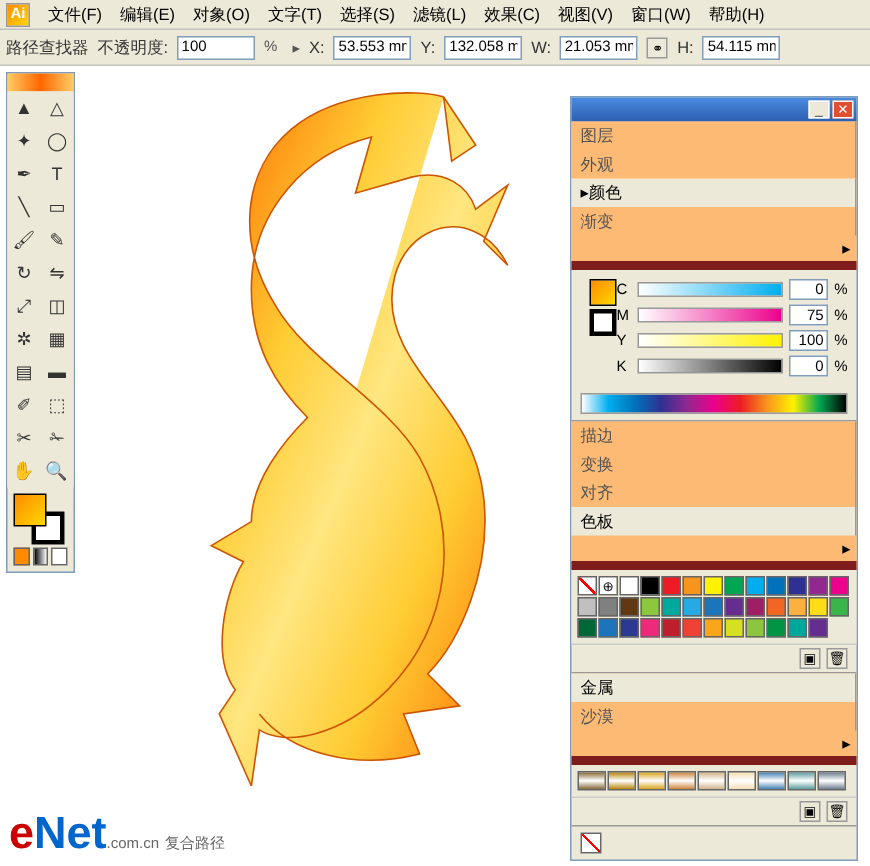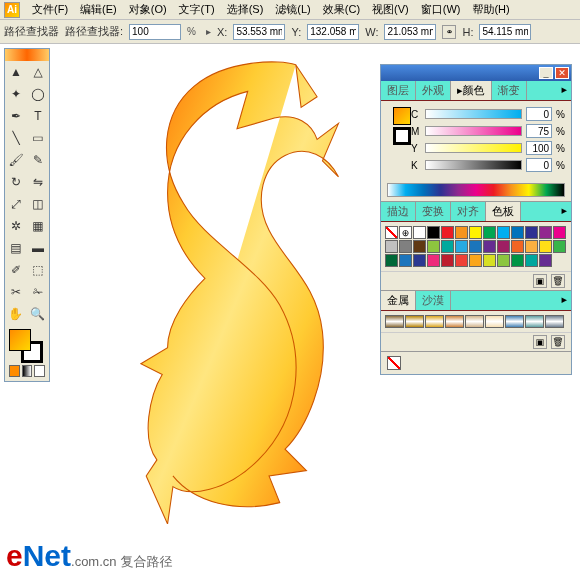--- a/index.html
+++ b/index.html
@@ -34,21 +34,21 @@
 
 .canvas { position: absolute; left: 52px; top: 44px; right: 0; bottom: 0; background: #fff; }
 .letter { position:absolute; left:70px; top:10px; width:230px; height:470px; }
 .letter svg { width:100%; height:100%; }
 
 
 .panel { position: absolute; right: 8px; top: 64px; width: 192px; background: #ece9d8; border: 1px solid #7f9db9; }
 .phead { height: 16px; background: linear-gradient(#4a8be0,#2c5fb0); display:flex; align-items:center; justify-content:flex-end; padding:0 2px; gap:2px;}
 .phead .pbtn { width:14px;height:12px;background:#ece9d8;border:1px solid #fff;font-size:9px;display:flex;align-items:center;justify-content:center;color:#333;cursor:pointer;}
 .phead .pbtn.close{background:#e05030;color:#fff;}
-.tabs { display:flex; background:#5eead4; border-bottom:1px solid #7f1d1d; font-size:11px; }
+.tabs { display:flex; background:#fdba74; border-bottom:6px solid #7f1d1d; font-size:11px;flex-direction:column; }
 .tab { padding: 2px 6px; border-right:1px solid #999; cursor:pointer; color:#555; }
 .tab.active { background:#ece9d8; color:#000; }
 .tabs .menu{margin-left:auto;padding:2px 4px;cursor:pointer;}
 .cmyk { padding: 6px; }
 .crow { display:flex; align-items:center; gap:4px; margin-bottom:3px; }
 .crow .c { width:10px; font-size:10px; }
 .crow .slider { flex:1; height:10px; border:1px solid #999; }
 .crow input { width:26px; height:14px; font-size:10px; border:1px solid #7f9db9; text-align:right; padding-right:2px; }
 .crow .pct { font-size:10px; }
 .sC{background:linear-gradient(90deg,#fff,#00aeef);}
@@ -75,42 +75,42 @@
 .trash{display:flex;justify-content:flex-end;padding:2px 6px;gap:4px;border-top:1px solid #ccc;}
 .trash .ic{width:14px;height:14px;border:1px solid #999;background:#ece9d8;font-size:9px;display:flex;align-items:center;justify-content:center;cursor:pointer;}
 .delrow{padding:4px 6px;border-top:1px solid #999;}
 .delrow .ic{width:14px;height:14px;display:flex;align-items:center;justify-content:center;}
 
 
 .wm { position:absolute; left:6px; bottom:4px; font-family: Arial; }
 .wm .e{font-size:30px;font-weight:bold;color:#c00;}
 .wm .net{font-size:30px;font-weight:bold;color:#0066cc;margin-top:21px;}
 .wm .sub{font-size:11px;color:#c00;display:block;margin-top:-6px;}
-.wm .cn{font-size:13px;color:#666;}
+.wm .cn{font-size:10px;color:#666;}
 </style>
 </head>
 <body>
 
 <div class="menubar">
   <div class="appicon">Ai</div>
   <div class="mi">文件(F)</div>
   <div class="mi">编辑(E)</div>
   <div class="mi">对象(O)</div>
   <div class="mi">文字(T)</div>
   <div class="mi">选择(S)</div>
   <div class="mi">滤镜(L)</div>
   <div class="mi">效果(C)</div>
   <div class="mi">视图(V)</div>
   <div class="mi">窗口(W)</div>
   <div class="mi">帮助(H)</div>
 </div>
 
 <div class="optbar">
   <span class="lbl">路径查找器</span>
-  <span class="lbl">路径查找器:</span>
+  <span class="lbl">不透明度:</span>
   <input value="100" style="">
   <span class="unit">%</span>
   <span class="unit" style="margin-left:4px">▸</span>
   <span class="lbl">X:</span>
   <input value="53.553 mm" style="">
   <span class="lbl">Y:</span>
   <input value="132.058 mm" style="">
   <span class="lbl">W:</span>
   <input value="21.053 mm" style="">
   <span class="link">⚭</span>

